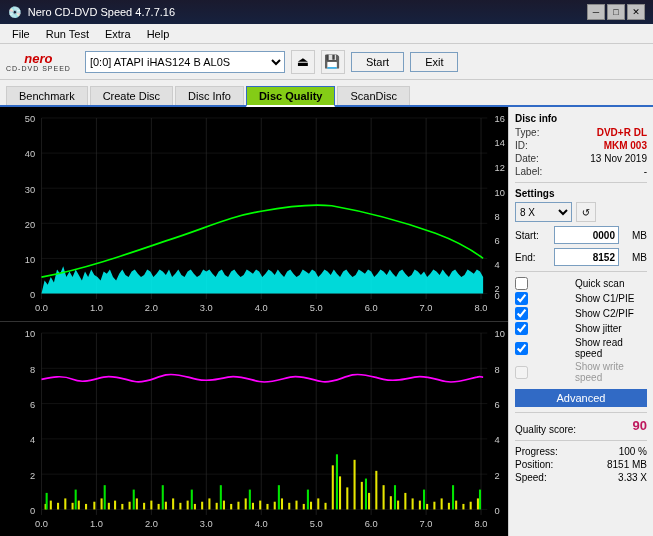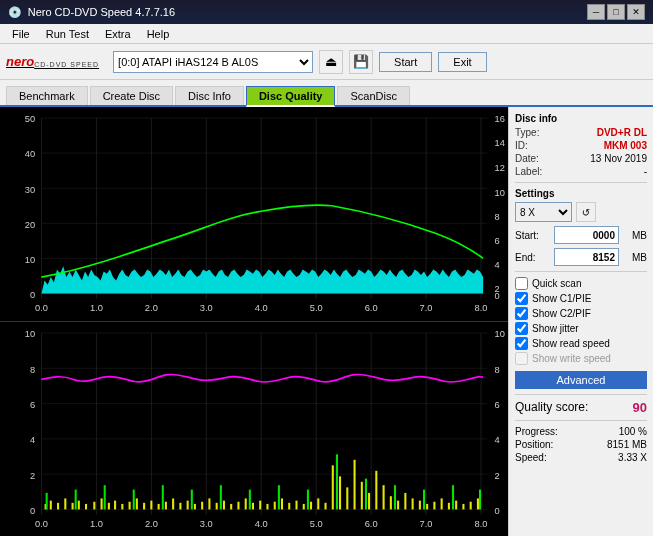--- a/index.html
+++ b/index.html
@@ -11,21 +11,21 @@
     .title-bar-controls { display: flex; gap: 2px; }
     .title-btn { width: 18px; height: 16px; background: #c0c0c0; border: 1px solid #888; display: flex; align-items: center; justify-content: center; font-size: 9px; cursor: pointer; color: #000; }
     .title-btn.close { background: #c0c0c0; }
     
     
     .menu-bar { background: #f0f0f0; border-bottom: 1px solid #ccc; display: flex; align-items: center; height: 20px; padding: 0 4px; }
     .menu-item { padding: 2px 8px; font-size: 11px; cursor: pointer; }
     
     
     .toolbar { background: #f0f0f0; border-bottom: 1px solid #ccc; display: flex; align-items: center; padding: 3px 6px; height: 36px; gap: 6px; }
-    .nero-logo { display: flex; align-items: flex-end; margin-right: 8px; text-decoration: underline; }
+    .nero-logo { display: flex; flex-direction: column; align-items: center; margin-right: 8px; }
     .nero-logo-top { color: #cc0000; font-size: 13px; font-weight: bold; font-style: italic; line-height: 1; }
     .nero-logo-bottom { color: #333; font-size: 7px; letter-spacing: 1px; line-height: 1; }
     .drive-select { width: 200px; height: 22px; font-size: 11px; border: 1px solid #7a9ec0; background: white; }
     .toolbar-icon-btn { width: 24px; height: 24px; border: 1px solid #ccc; background: #f0f0f0; display: flex; align-items: center; justify-content: center; cursor: pointer; font-size: 13px; }
     .start-btn { padding: 3px 14px; background: #f0f0f0; border: 1px solid #7a9ec0; cursor: pointer; font-size: 11px; }
     .exit-btn { padding: 3px 14px; background: #f0f0f0; border: 1px solid #7a9ec0; cursor: pointer; font-size: 11px; }
     
     
     .tab-bar { background: #f0f0f0; border-bottom: 2px solid #316ac5; display: flex; align-items: flex-end; padding: 0 6px; padding-top: 4px; }
     .tab { padding: 3px 12px; font-size: 11px; border: 1px solid #ccc; border-bottom: none; background: #e0e0e0; cursor: pointer; margin-right: 2px; }
@@ -50,24 +50,24 @@
     .info-row { display: flex; justify-content: space-between; margin-bottom: 2px; }
     .info-label { color: #333; }
     .info-value { color: #cc0000; font-weight: bold; }
     .info-value-black { color: #000; }
     .divider { border-top: 1px solid #ccc; margin: 5px 0; }
     .settings-row { display: flex; align-items: center; margin-bottom: 4px; }
     .speed-select { width: 57px; height: 20px; font-size: 10px; border: 1px solid #7a9ec0; }
     .refresh-btn { width: 20px; height: 20px; margin-left: 4px; border: 1px solid #ccc; background: #f0f0f0; cursor: pointer; display: flex; align-items: center; justify-content: center; font-size: 10px; }
     .input-field { width: 65px; height: 18px; border: 1px solid #7a9ec0; font-size: 10px; text-align: right; padding-right: 3px; background: white; font-weight: bold; }
     .mb-label { margin-left: 3px; color: #000; padding-left: 10px; }
-    .checkbox-row { display: flex; align-items: center; margin-bottom: 2px; }
+    .checkbox-row { display: flex; align-items: center; margin-bottom: 2px; gap: 43px; }
     .checkbox-row input[type="checkbox"] { margin-right: 4px; }
     .advanced-btn { width: 100%; padding: 3px; background: #316ac5; color: white; border: none; cursor: pointer; font-size: 11px; margin-top: 4px; }
-    .quality-score-label { font-size: 12px; }
+    .quality-score-label { margin-top: 6px; font-size: 10px; }
     .quality-score-value { color: #be185d; font-weight: bold; font-size: 13px; }
   </style>
 </head>
 <body>
 
 <div class="title-bar">
   <div class="title-bar-left">
     <span>💿</span>
     <span>Nero CD-DVD Speed 4.7.7.16</span>
   </div>

